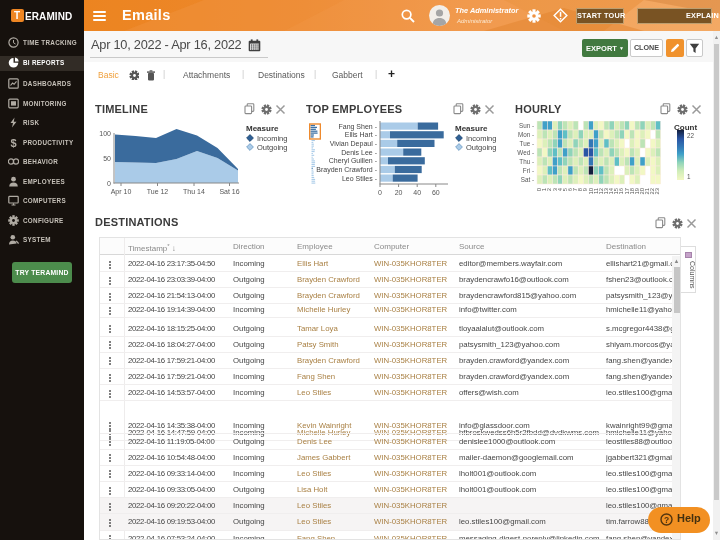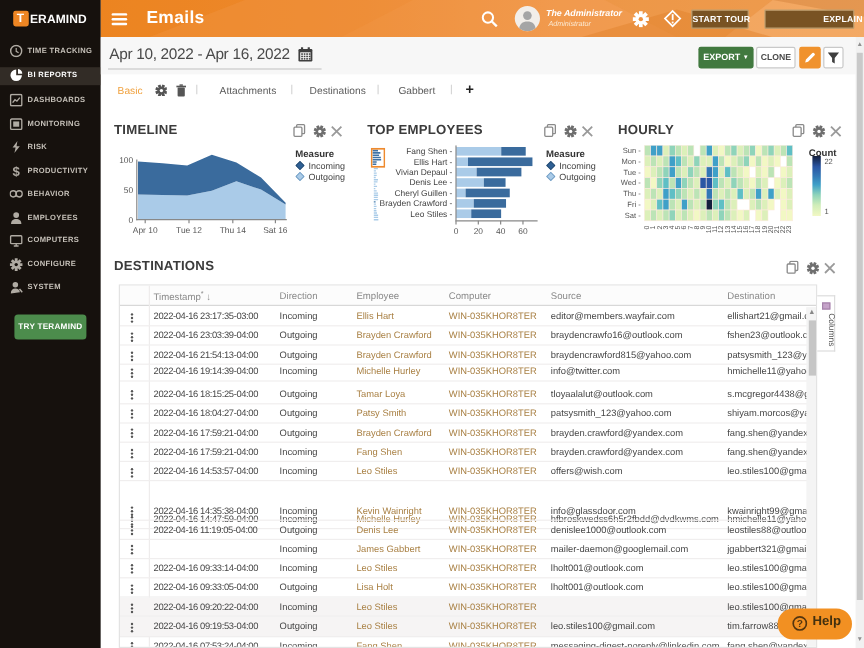--- a/index.html
+++ b/index.html
@@ -616,21 +616,21 @@
       <div class="abs" style="left:0;top:0;width:580px;height:17px;background:#fcfcfc;border-bottom:1px solid #d8d8d8;"></div>
       <div class="th" style="left:28px;">Timestamp<span style="font-size:6px;vertical-align:3px;">*</span> ↓</div>
       <div class="th" style="left:133px;">Direction</div>
       <div class="th" style="left:197px;">Employee</div>
       <div class="th" style="left:274px;">Computer</div>
       <div class="th" style="left:359px;">Source</div>
       <div class="th" style="left:506px;">Destination</div>
       <div class="abs" style="left:24px;top:0;width:1px;height:303px;background:#eeecec;"></div>
       <div class="row" style="top:18.00px;">
         <div class="abs" style="left:9px;top:4.5px;width:2px;height:2px;border-radius:50%;background:#555;box-shadow:0 3px 0 #555,0 6px 0 #555;"></div>
-        <div class="c-ts">2022-04-16 23:17:35-03:00</div>
+        <div class="c-ts">2022-04-16 23:17:35-04:50</div>
         <div class="c-dir">Incoming</div>
         <div class="c-emp">Ellis Hart</div>
         <div class="c-comp">WIN-035KHOR8TER</div>
         <div class="c-src">editor@members.wayfair.com</div>
         <div class="c-dst">ellishart21@gmail.com</div>
       </div>
       <div class="row" style="top:34.15px;">
         <div class="abs" style="left:9px;top:4.5px;width:2px;height:2px;border-radius:50%;background:#555;box-shadow:0 3px 0 #555,0 6px 0 #555;"></div>
         <div class="c-ts">2022-04-16 23:03:39-04:00</div>
         <div class="c-dir">Outgoing</div>
@@ -724,20 +724,21 @@
         <div class="abs" style="left:9px;top:4.5px;width:2px;height:2px;border-radius:50%;background:#555;box-shadow:0 3px 0 #555,0 6px 0 #555;"></div>
         <div class="c-ts">2022-04-16 11:19:05-04:00</div>
         <div class="c-dir">Outgoing</div>
         <div class="c-emp">Denis Lee</div>
         <div class="c-comp">WIN-035KHOR8TER</div>
         <div class="c-src">denislee1000@outlook.com</div>
         <div class="c-dst">leostiles88@outlook.co</div>
       </div>
       <div class="row" style="top:211.80px;">
         <div class="abs" style="left:9px;top:4.5px;width:2px;height:2px;border-radius:50%;background:#555;box-shadow:0 3px 0 #555,0 6px 0 #555;"></div>
+        <div class="c-ts">2022-04-16 10:54:48-04:00</div>
         <div class="c-dir">Incoming</div>
         <div class="c-emp">James Gabbert</div>
         <div class="c-comp">WIN-035KHOR8TER</div>
         <div class="c-src">mailer-daemon@googlemail.com</div>
         <div class="c-dst">jgabbert321@gmail.co</div>
       </div>
       <div class="row" style="top:227.95px;">
         <div class="abs" style="left:9px;top:4.5px;width:2px;height:2px;border-radius:50%;background:#555;box-shadow:0 3px 0 #555,0 6px 0 #555;"></div>
         <div class="c-ts">2022-04-16 09:33:14-04:00</div>
         <div class="c-dir">Incoming</div>

